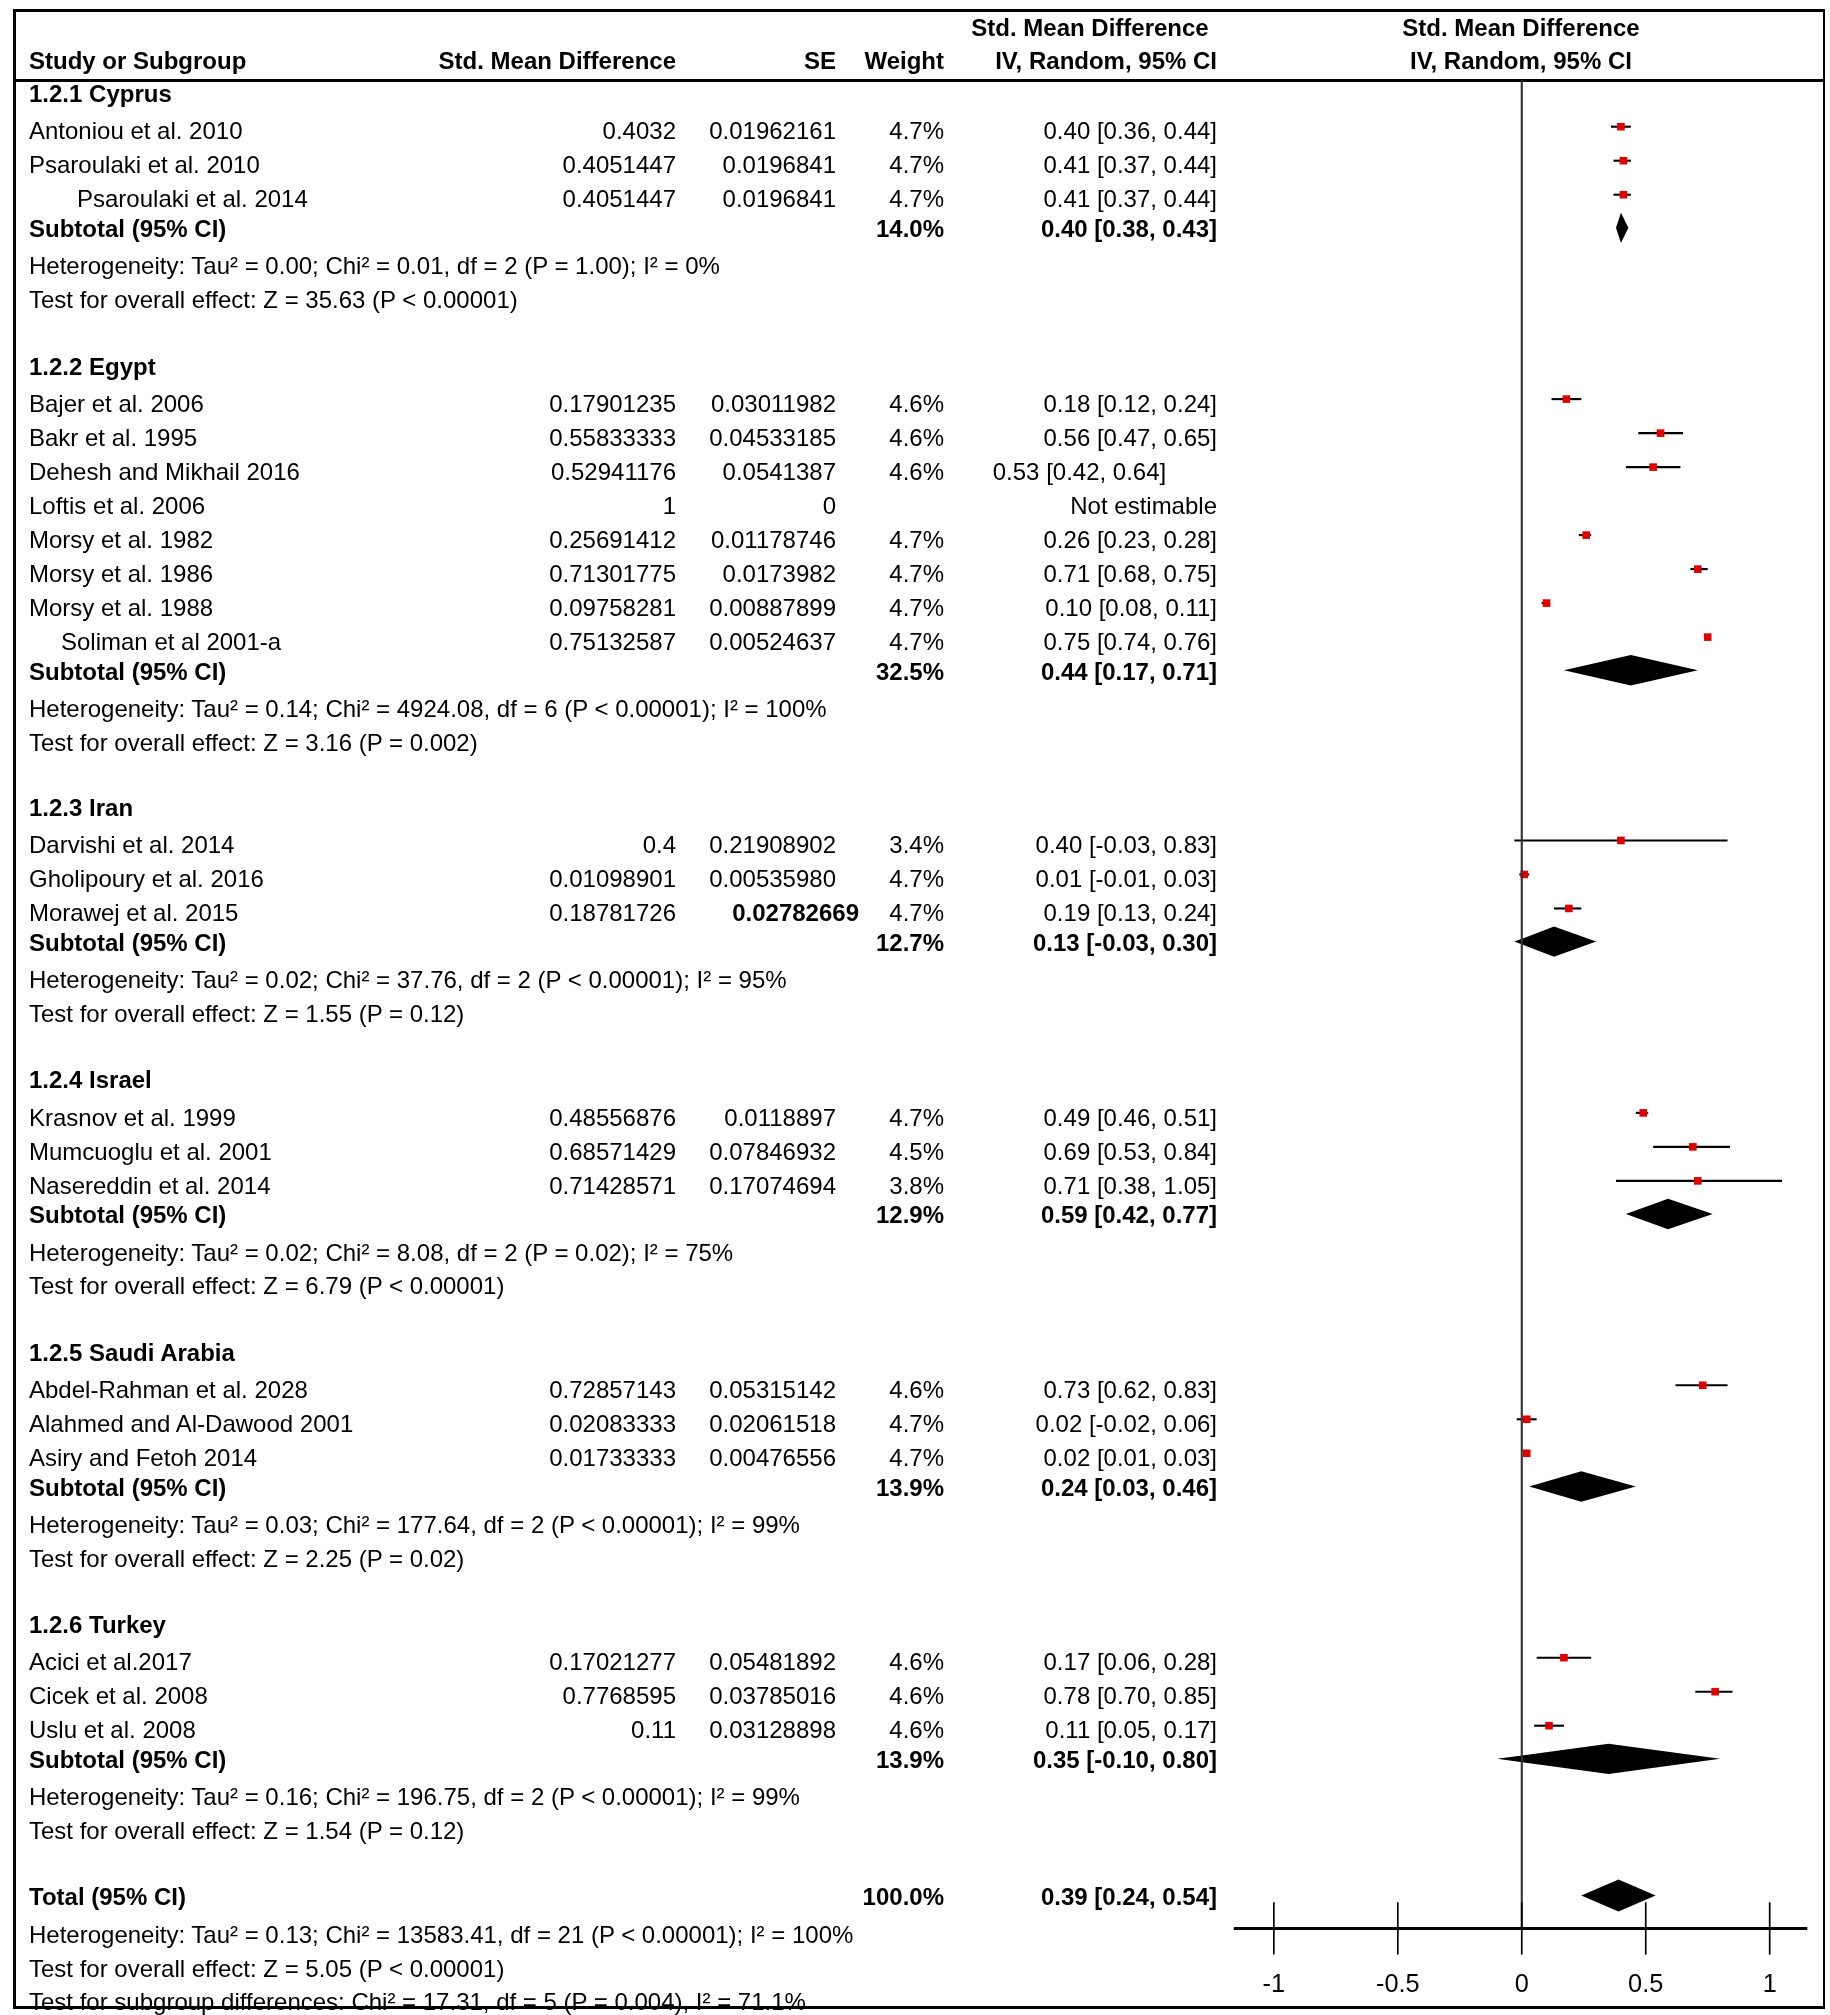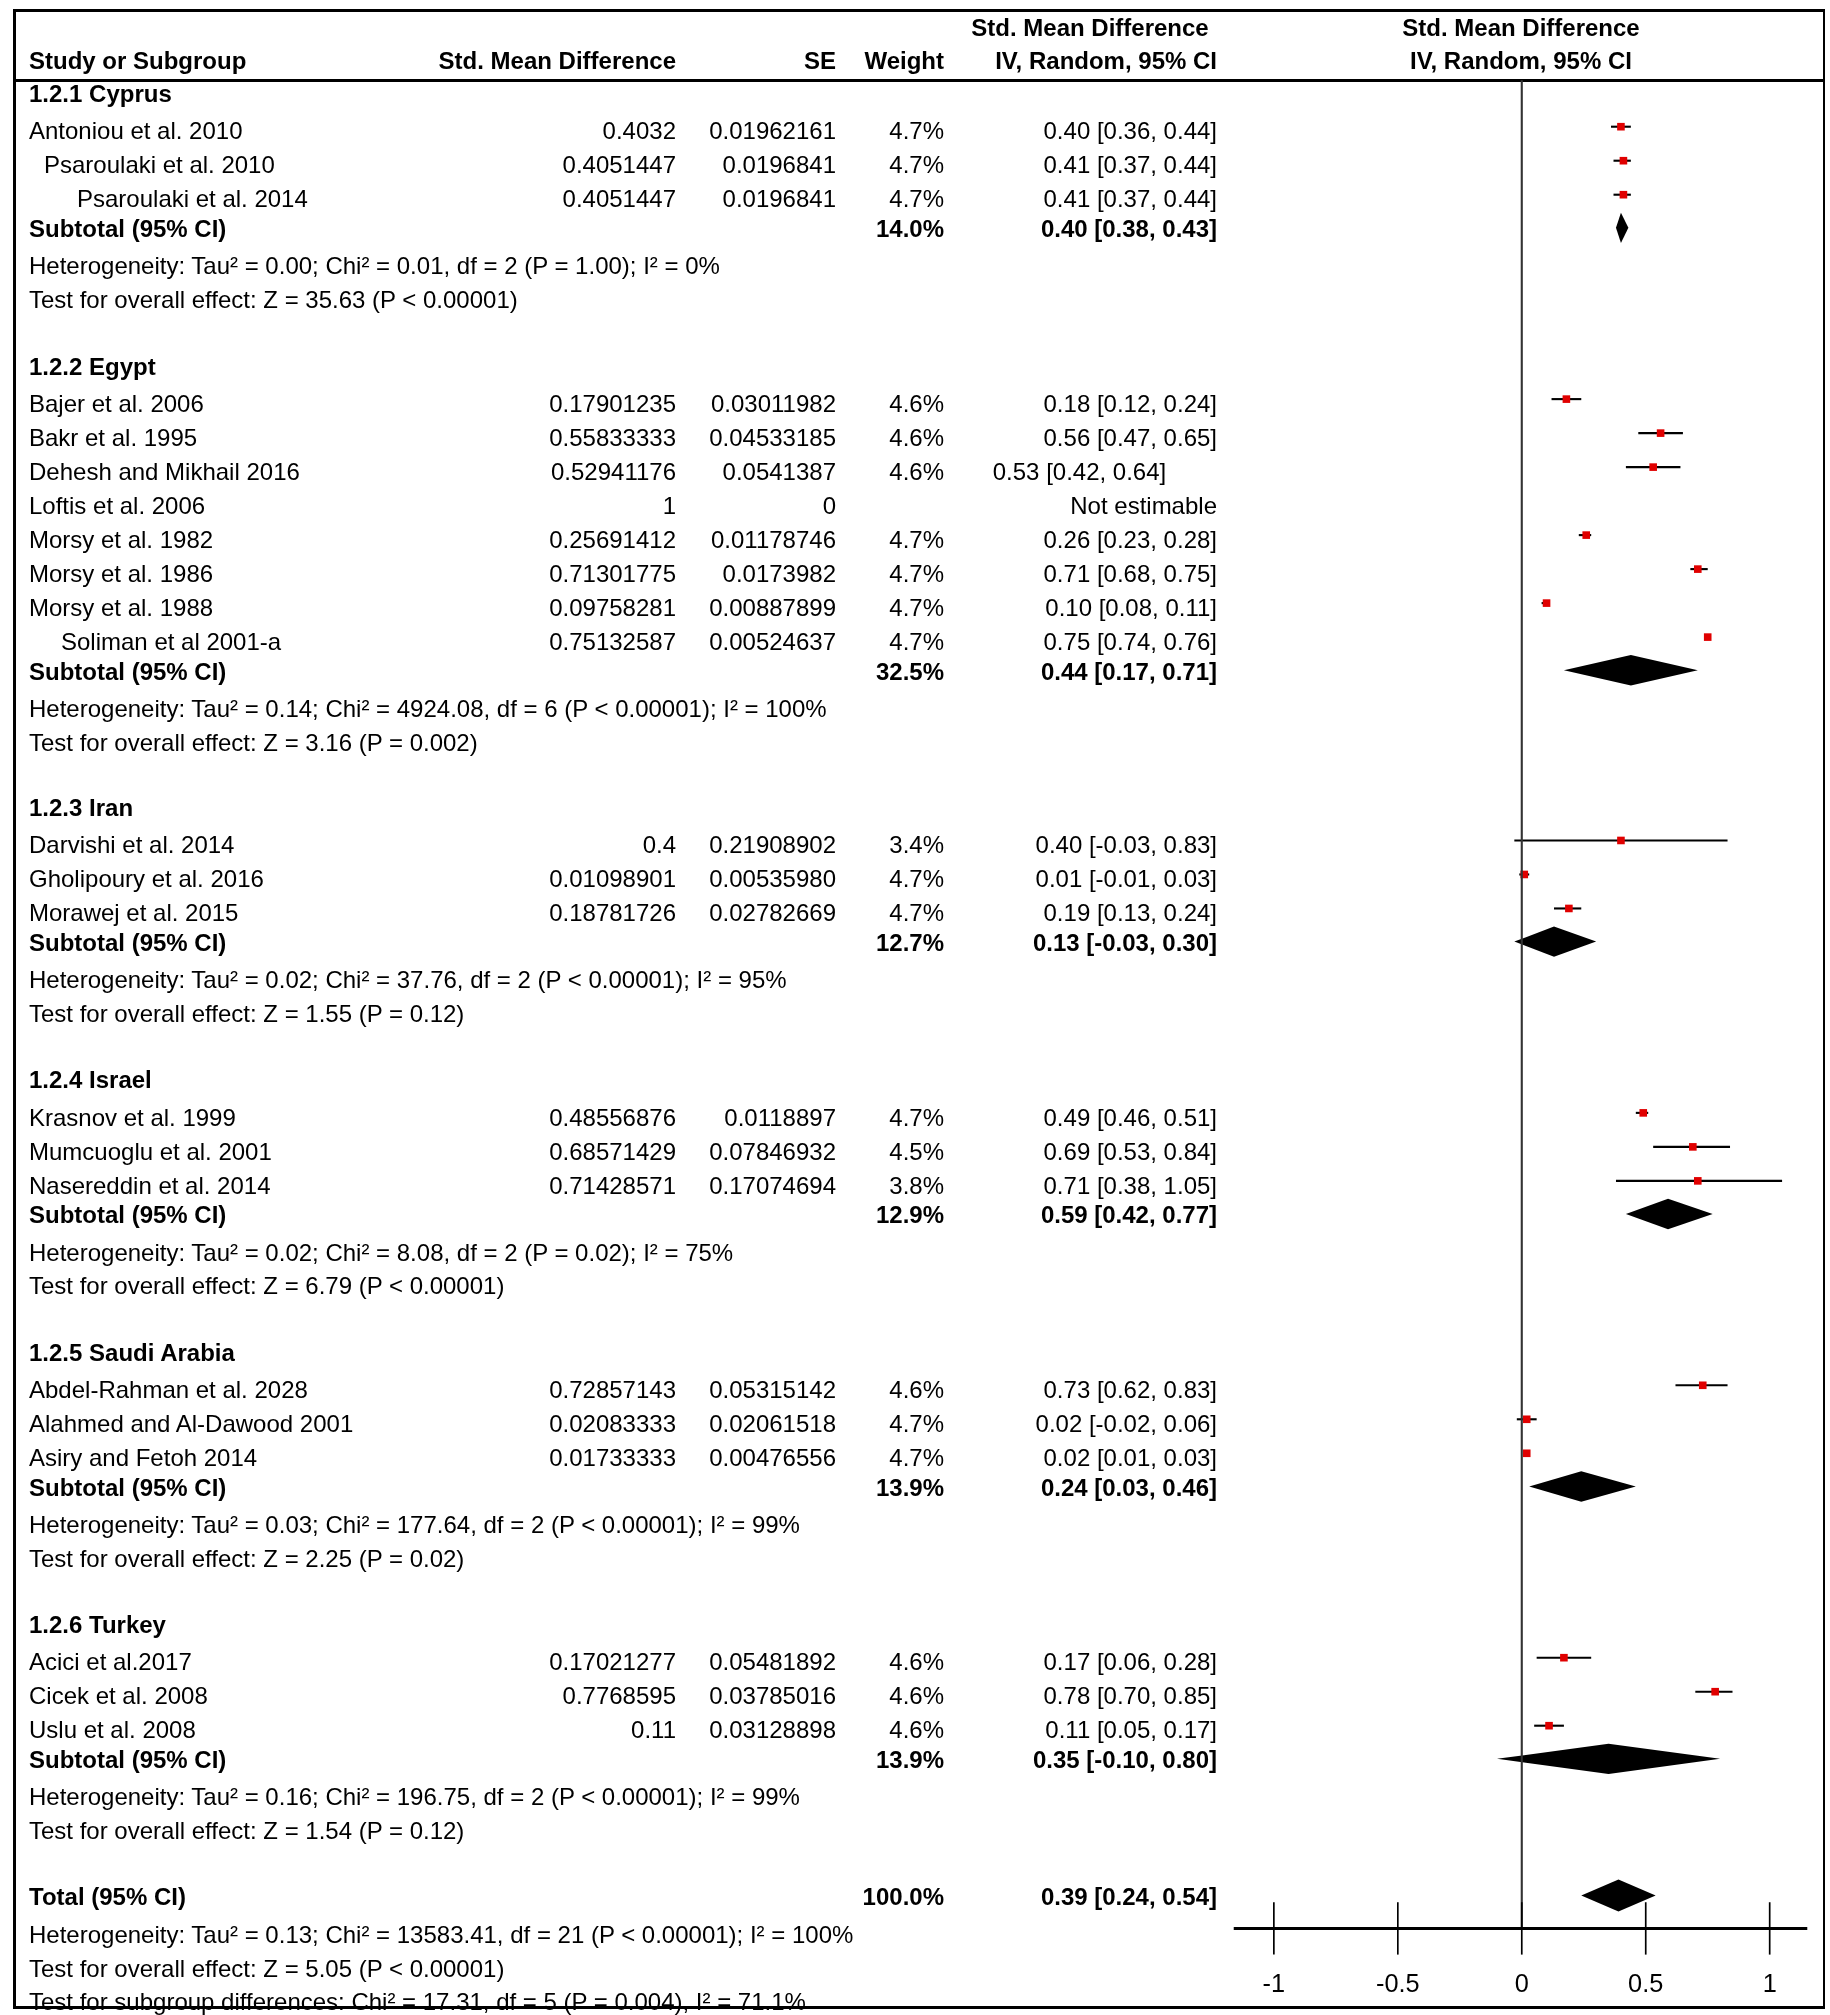--- a/index.html
+++ b/index.html
@@ -29,21 +29,21 @@
 <div class="t b c" style="left:1373px;width:296px;top:13.5px;">Std. Mean Difference</div>
 <div class="t b c" style="left:1373px;width:296px;top:47px;">IV, Random, 95% CI</div>
 
 <div id="rows">
     <div class="t b" style="left:29px;top:80px;">1.2.1 Cyprus</div>
     <div class="t " style="left:29px;top:117px;">Antoniou et al. 2010</div>
     <div class="t r" style="left:380px;width:296px;top:117px;">0.4032</div>
     <div class="t r" style="left:667px;width:169px;top:117px;">0.01962161</div>
     <div class="t r" style="left:845px;width:99px;top:117px;">4.7%</div>
     <div class="t r" style="left:942px;width:275px;top:117px;">0.40 [0.36, 0.44]</div>
-    <div class="t " style="left:29px;top:151px;margin-left:15px;">Psaroulaki et al. 2010</div>
+    <div class="t " style="left:29px;top:151px;">Psaroulaki et al. 2010</div>
     <div class="t r" style="left:380px;width:296px;top:151px;">0.4051447</div>
     <div class="t r" style="left:667px;width:169px;top:151px;">0.0196841</div>
     <div class="t r" style="left:845px;width:99px;top:151px;">4.7%</div>
     <div class="t r" style="left:942px;width:275px;top:151px;">0.41 [0.37, 0.44]</div>
     <div class="t " style="left:29px;top:185px;margin-left:48px;">Psaroulaki et al. 2014</div>
     <div class="t r" style="left:380px;width:296px;top:185px;">0.4051447</div>
     <div class="t r" style="left:667px;width:169px;top:185px;">0.0196841</div>
     <div class="t r" style="left:845px;width:99px;top:185px;">4.7%</div>
     <div class="t r" style="left:942px;width:275px;top:185px;">0.41 [0.37, 0.44]</div>
     <div class="t b" style="left:29px;top:215px;">Subtotal (95% CI)</div>
@@ -103,21 +103,21 @@
     <div class="t r" style="left:667px;width:169px;top:831px;">0.21908902</div>
     <div class="t r" style="left:845px;width:99px;top:831px;">3.4%</div>
     <div class="t r" style="left:942px;width:275px;top:831px;">0.40 [-0.03, 0.83]</div>
     <div class="t " style="left:29px;top:865px;">Gholipoury et al. 2016</div>
     <div class="t r" style="left:380px;width:296px;top:865px;">0.01098901</div>
     <div class="t r" style="left:667px;width:169px;top:865px;">0.00535980</div>
     <div class="t r" style="left:845px;width:99px;top:865px;">4.7%</div>
     <div class="t r" style="left:942px;width:275px;top:865px;">0.01 [-0.01, 0.03]</div>
     <div class="t " style="left:29px;top:899px;">Morawej et al. 2015</div>
     <div class="t r" style="left:380px;width:296px;top:899px;">0.18781726</div>
-    <div class="t r" style="left:667px;width:169px;top:899px;">0.02782669</div>
+    <div class="t r" style="left:690px;width:169px;top:899px;font-weight:bold;">0.02782669</div>
     <div class="t r" style="left:845px;width:99px;top:899px;">4.7%</div>
     <div class="t r" style="left:942px;width:275px;top:899px;">0.19 [0.13, 0.24]</div>
     <div class="t b" style="left:29px;top:929px;">Subtotal (95% CI)</div>
     <div class="t b r" style="left:845px;width:99px;top:929px;">12.7%</div>
     <div class="t b r" style="left:942px;width:275px;top:929px;">0.13 [-0.03, 0.30]</div>
     <div class="t " style="left:29px;top:966px;">Heterogeneity: Tau² = 0.02; Chi² = 37.76, df = 2 (P &lt; 0.00001); I² = 95%</div>
     <div class="t " style="left:29px;top:1000px;">Test for overall effect: Z = 1.55 (P = 0.12)</div>
     <div class="t b" style="left:29px;top:1066px;">1.2.4 Israel</div>
     <div class="t " style="left:29px;top:1104px;">Krasnov et al. 1999</div>
     <div class="t r" style="left:380px;width:296px;top:1104px;">0.48556876</div>

